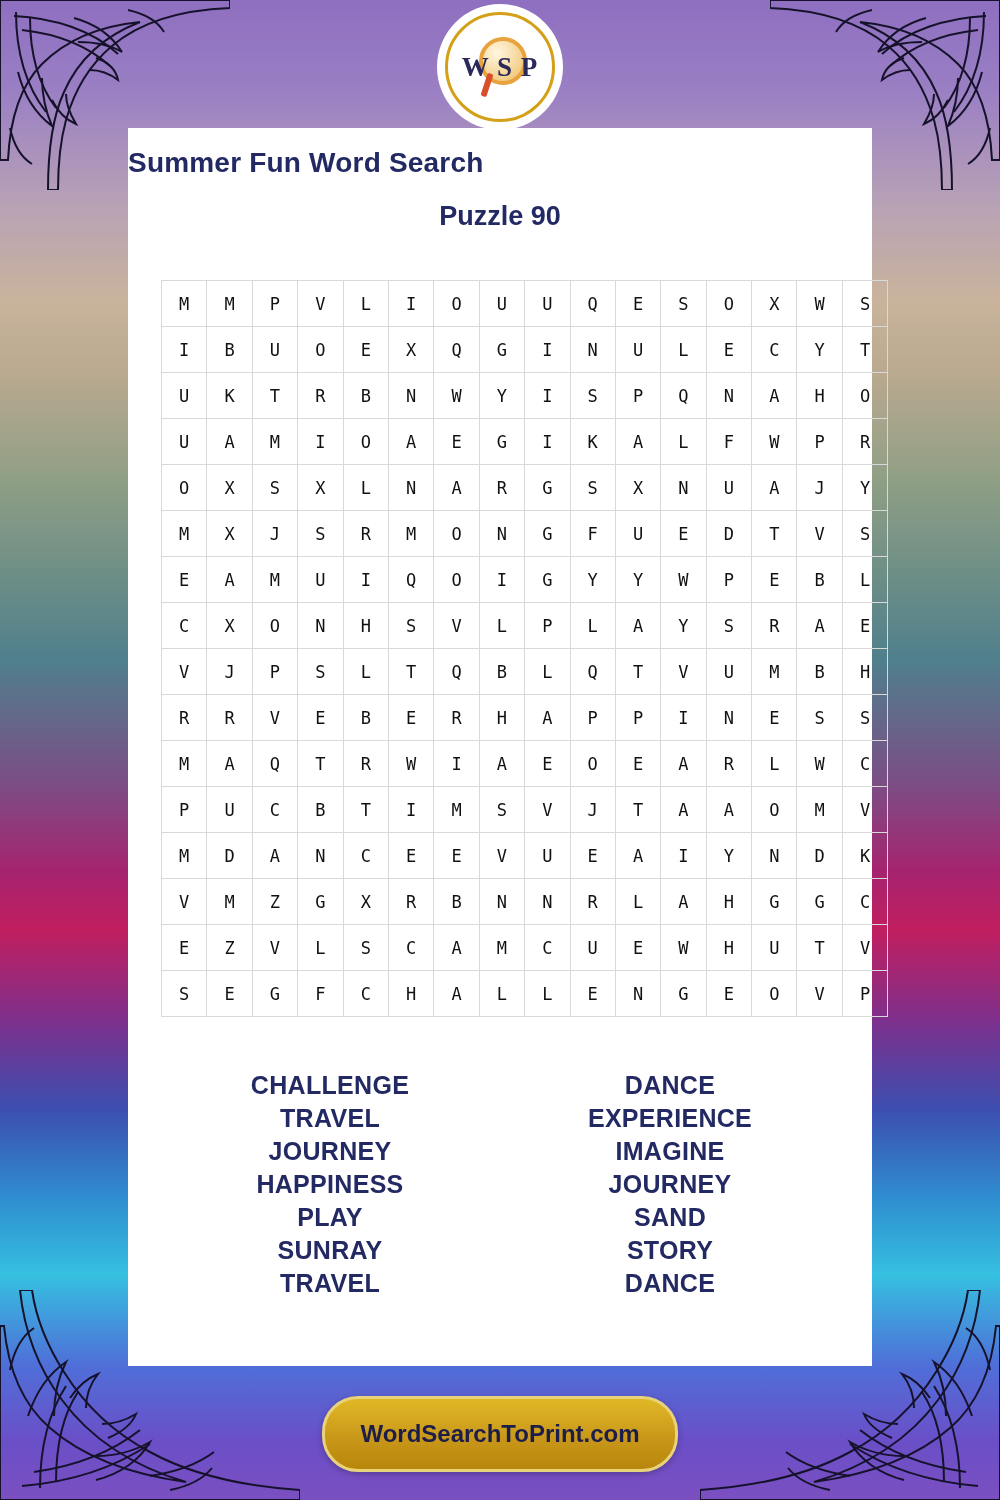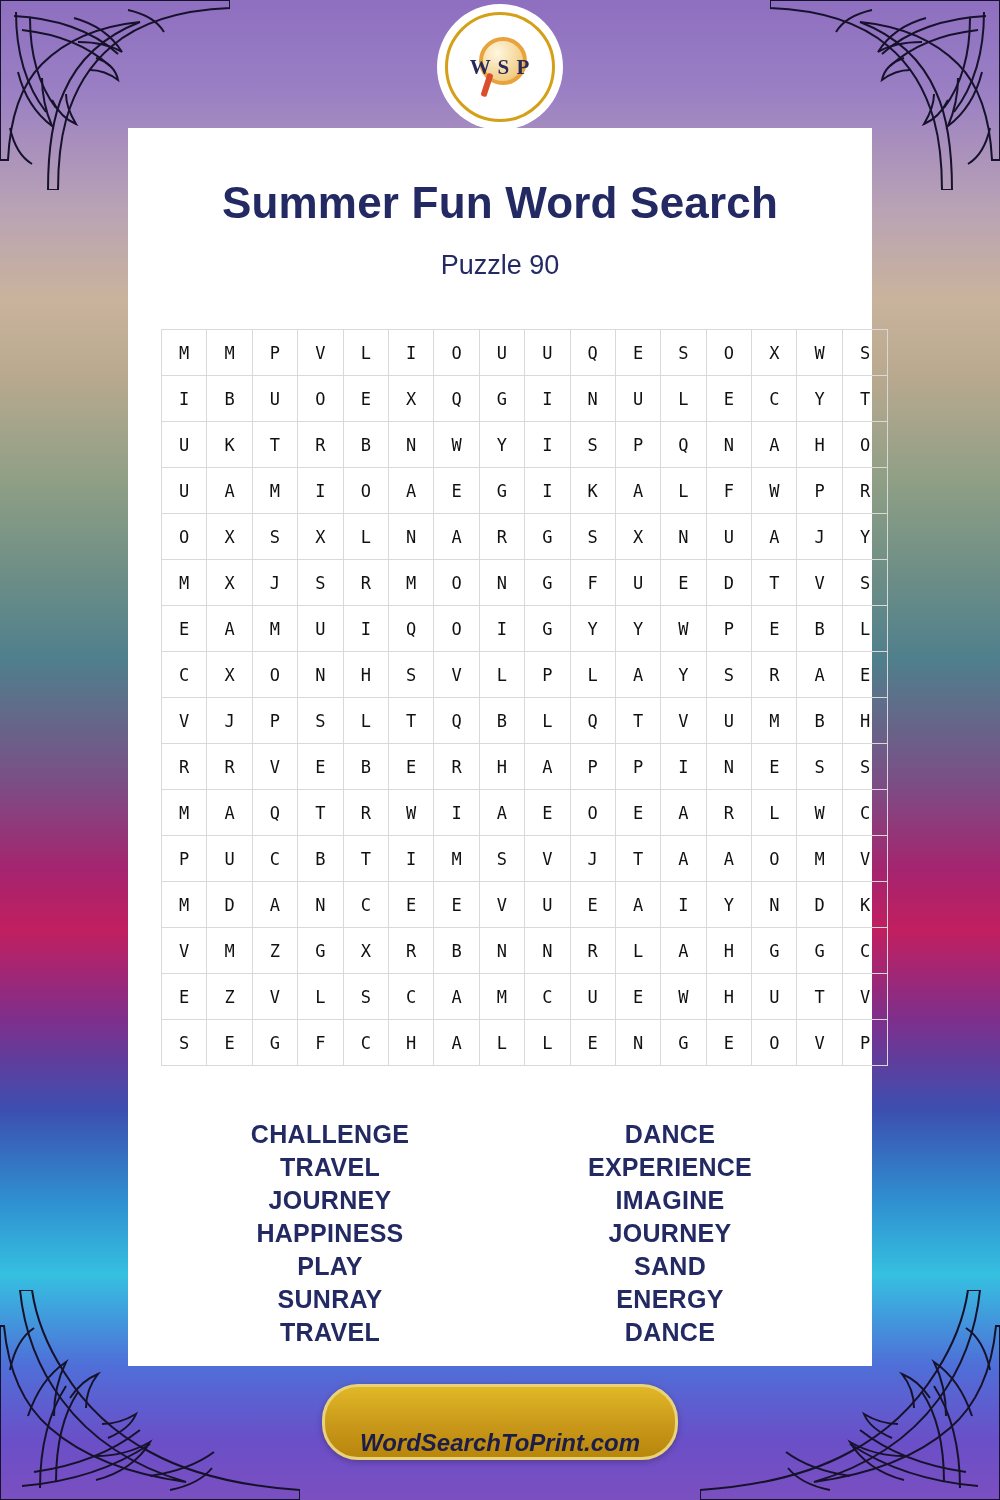--- a/index.html
+++ b/index.html
@@ -71,21 +71,21 @@
     border-radius: 50%;
     border: 3px solid #d4a017;
     display: flex;
     align-items: center;
     justify-content: center;
     position: relative;
   }
   .logo-text {
     font-family: "Liberation Serif", serif;
     font-weight: bold;
-    font-size: 21px;
+    font-size: 27px;
     color: #2a2a5a;
     letter-spacing: 1px;
     position: relative;
     z-index: 2;
   }
   .logo .mag {
     position: absolute;
     left: 31px;
     top: 22px;
     width: 40px;
@@ -111,31 +111,30 @@
     position: absolute;
     left: 128px;
     top: 128px;
     width: 744px;
     height: 1238px;
     background: #ffffff;
     z-index: 3;
   }
 
   .title {
-    text-align: center;
-    font-size: 44px;
+    font-size: 28px;
     font-weight: bold;
     color: #232a63;
-    margin-top: 50px;
+    margin-top: 19px;
     letter-spacing: 0.2px;
   }
   .subtitle {
     text-align: center;
     font-size: 27px;
-    font-weight: normal;
+    font-weight: bold;
     color: #232a63;
     margin-top: 22px;
   }
 
   .grid-wrap {
     margin: 48px auto 0 auto;
     width: 678px;
   }
   table.grid {
     border-collapse: collapse;
@@ -168,32 +167,31 @@
     font-weight: bold;
     color: #232a63;
     line-height: 1.32;
     letter-spacing: 0.3px;
   }
 
   .footer-pill {
     position: absolute;
     left: 50%;
     transform: translateX(-50%);
-    bottom: 40px;
+    bottom: 28px;
     width: 350px;
     height: 70px;
     border-radius: 36px;
     background: linear-gradient(180deg, #e0b826 0%, #c9981a 55%, #b8860b 100%);
     border: 3px solid #e8d27a;
     display: flex;
-    align-items: flex-end;
+    align-items: center;
     justify-content: center;
     z-index: 6;
     box-shadow: 0 2px 6px rgba(0,0,0,0.25);
-    font-style: italic;
   }
   .footer-pill span {
     font-size: 24px;
     font-weight: bold;
     color: #1d1d4a;
   }
 </style>
 </head>
 <body>
 
@@ -590,21 +588,21 @@
         <div class="word">PLAY</div>
         <div class="word">SUNRAY</div>
         <div class="word">TRAVEL</div>
       </div>
       <div class="col">
         <div class="word">DANCE</div>
         <div class="word">EXPERIENCE</div>
         <div class="word">IMAGINE</div>
         <div class="word">JOURNEY</div>
         <div class="word">SAND</div>
-        <div class="word">ENERGY</div>
+        <div class="word">STORY</div>
         <div class="word">DANCE</div>
       </div>
     </div>
 
   </div>
 
   <div class="footer-pill">
     <span>WordSearchToPrint.com</span>
   </div>
 

